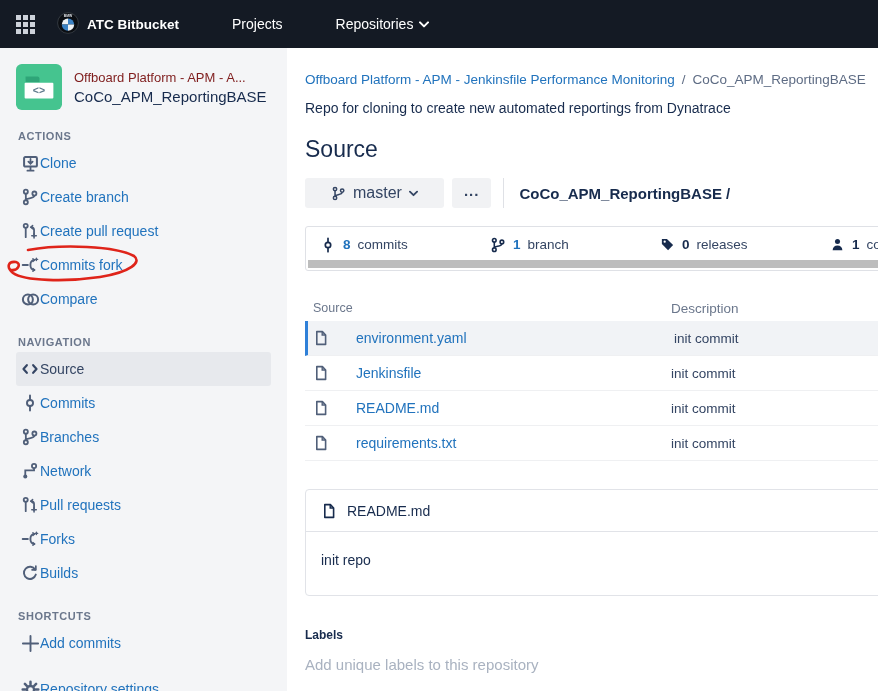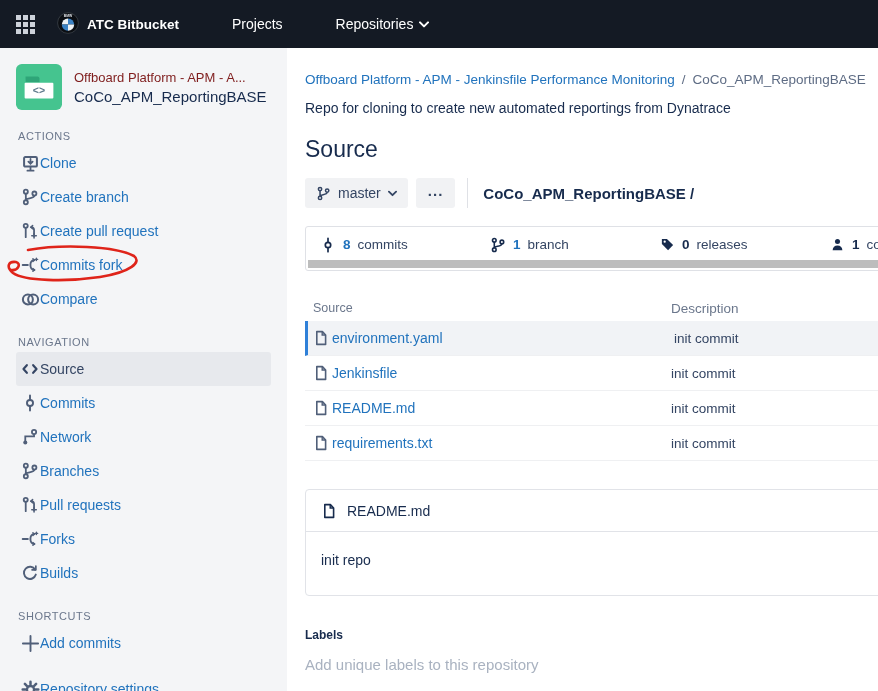--- a/index.html
+++ b/index.html
@@ -21,61 +21,61 @@
   .shell { display:flex; height:653px; }
   .sidebar { width:287px; flex:0 0 287px; background:#f4f5f7; padding:16px 10px 0 16px; position:relative; }
   .main { flex:1; min-width:0; background:#fff; padding:24px 0 0 18px; overflow:hidden; }
 
   
   .repo-head { display:flex; gap:12px; align-items:center; }
   .repo-head .avatar { width:46px; height:46px; flex:0 0 46px; }
   .repo-titles { min-width:0; }
   .proj-link { display:block; color:#7f1d1d; font-size:13px; white-space:nowrap; overflow:hidden; }
   .repo-name { display:block; color:#172b4d; font-size:15px; margin-top:3px; white-space:nowrap; }
-  .sec-head { font-size:11px; font-weight:normal; color:#6b778c; letter-spacing:.05em; margin:20px 0 4px 2px; }
+  .sec-head { font-size:11px; font-weight:bold; color:#6b778c; letter-spacing:.05em; margin:20px 0 4px 2px; }
   .side-item { display:flex; align-items:center; height:34px; padding:0 6px 0 4px;
     font-size:14px; color:#2173bd; cursor:pointer; position:relative; }
   .side-item .icn { width:20px; height:20px; color:#505f79; display:flex; align-items:center; justify-content:center; flex:0 0 20px; }
   .side-item.selected { background:#e7e9ed; border-radius:3px; color:#344563; margin-right:6px; }
   .side-item.selected .icn { color:#344563; }
   .settings-gap { height:12px; }
   .annot { position:absolute; left:-12px; top:-6px; pointer-events:none; }
 
   
   .crumbs { font-size:13.5px; white-space:nowrap; }
   .crumbs .c-proj { color:#2173bd; }
   .crumbs .c-sep { color:#5e6c84; margin:0 7px; }
   .crumbs .c-repo { color:#5e6c84; }
   .desc { margin-top:13px; font-size:14px; color:#172b4d; }
   h1.page-title { margin-top:20px; font-size:23px; font-weight:500; color:#172b4d; }
 
   .toolbar { margin-top:15px; display:flex; align-items:center; }
   .btn { background:#f1f2f4; border:none; border-radius:3px; height:30px; display:flex;
-    align-items:center; gap:7px; padding:0 11px; font-size:14px; color:#344563; cursor:pointer;
+    align-items:center; gap:7px; padding:0 26px; font-size:16px; color:#344563; cursor:pointer;
     font-family:"Liberation Sans", sans-serif;}
   .btn .icn { color:#344563; display:flex; }
   .btn.more { margin-left:8px; font-weight:bold; letter-spacing:1px; padding:0 12px 6px; font-size:15px;}
   .tool-sep { width:1px; height:30px; background:#dfe1e6; margin:0 15px 0 12px; }
   .path-label { font-weight:bold; font-size:15px; color:#172b4d; }
 
   .stats-box { margin-top:18px; width:620px; height:45px; border:1px solid #dfe1e6; border-radius:3px;
     display:flex; align-items:center; position:relative; padding-bottom:8px; }
   .stat { display:flex; align-items:center; gap:7px; padding-left:14px; min-width:170px; white-space:nowrap;
     font-size:13.5px; color:#344563; cursor:pointer; }
   .stat .icn { color:#172b4d; display:flex; }
   .stat .num { font-weight:bold; }
   .num.blue { color:#2173bd; } .num.dark { color:#172b4d; }
   .hscroll { position:absolute; left:2px; right:2px; bottom:2px; height:8px; background:#efefef; }
   .hscroll .thumb { width:93%; height:100%; background:#bdbdbd; cursor:pointer; }
 
   .file-table { margin-top:24px; width:620px; }
   .ft-head { display:flex; height:26px; align-items:center; font-size:12.5px; color:#6b778c; }
   .ft-row { display:flex; align-items:center; height:35px; border-bottom:1px solid #eff0f2; cursor:pointer; }
   .ft-row:first-of-type { border-top:1px solid #eff0f2; }
-  .cell-name { width:366px; flex:0 0 366px; display:flex; align-items:center; gap:3px; padding-left:8px; }
+  .cell-name { width:366px; flex:0 0 366px; display:flex; align-items:center; gap:27px; padding-left:8px; }
   .ft-head .cell-name { gap:0; }
   .cell-name .icn { color:#505f79; display:flex; }
   .file-link { color:#2173bd; font-size:14px; }
   .cell-desc { font-size:13.5px; color:#344563; }
   .ft-row.highlighted { background:#f1f3f6; border-left:3px solid #2f80d8; }
   .ft-row.highlighted .cell-name { padding-left:5px; }
 
   .readme-box { margin-top:28px; width:620px; border:1px solid #e1e3e8; border-radius:4px; }
   .readme-head { height:42px; display:flex; align-items:center; gap:10px; padding:0 15px;
     border-bottom:1px solid #e1e3e8; font-size:14px; color:#172b4d; }
@@ -273,32 +273,32 @@
       <span class="icn">
           <svg width="18" height="18">
             <use href="#i-commit"></use>
           </svg>
         </span>
       <span>Commits</span>
     </div>
     <div class="side-item">
       <span class="icn">
           <svg width="18" height="18">
+            <use href="#i-branch"></use>
+          </svg>
+        </span>
+      <span>Branches</span>
+    </div>
+    <div class="side-item">
+      <span class="icn">
+          <svg width="18" height="18">
             <use href="#i-network"></use>
           </svg>
         </span>
       <span>Network</span>
-    </div>
-    <div class="side-item">
-      <span class="icn">
-          <svg width="18" height="18">
-            <use href="#i-branch"></use>
-          </svg>
-        </span>
-      <span>Branches</span>
     </div>
     <div class="side-item">
       <span class="icn">
           <svg width="18" height="18">
             <use href="#i-pr"></use>
           </svg>
         </span>
       <span>Pull requests</span>
     </div>
     <div class="side-item">

